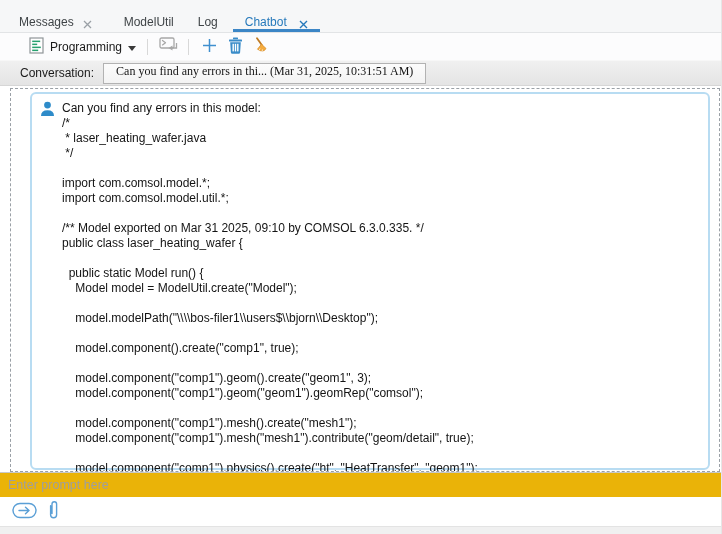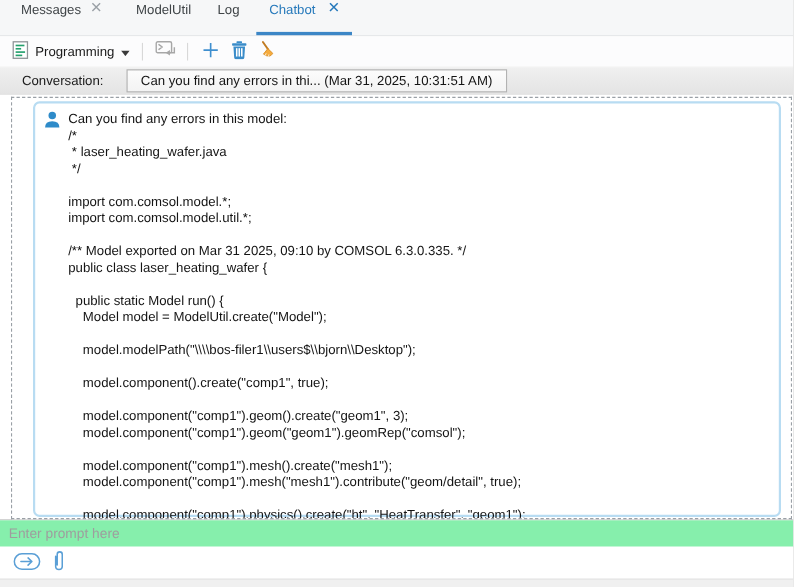--- a/index.html
+++ b/index.html
@@ -2,48 +2,48 @@
 <html><head>
 <meta charset="utf-8">
 <style>
   * { margin: 0; padding: 0; box-sizing: border-box; }
   html,body { width: 722px; height: 534px; overflow: hidden; }
   body { font-family: "Liberation Sans", sans-serif; background: #ffffff; }
   .app { width: 722px; height: 534px; display: flex; flex-direction: column; background: #fff; border-right: 1px solid #e6e6e6; }
 
   
   .tabbar { height: 33px; background: #f6f7f8; border-bottom: 1px solid #e2e4e6; display: flex; align-items: stretch; padding-left: 7px; flex: none; }
-  .tab { display: flex; align-items: flex-start; gap: 7px; padding: 0 12px; font-size: 12px; color: #3f4447; cursor: default; border-bottom: 3px solid transparent; margin-top: 2px; }
+  .tab { display: flex; align-items: flex-end; gap: 7px; padding: 0 12px; font-size: 12px; color: #3f4447; cursor: default; border-bottom: 3px solid transparent; margin-top: 2px; }
   .tab .tab-close { display: inline-flex; color: #9aa0a6; margin-left: 2px; }
   .tab.active { color: #2679bb; border-bottom-color: #3c86c6; gap: 10px; }
   .tab.active .tab-close { color: #2679bb; }
   .tab.t2 { margin-left: 8px; }
   .tab.t4 { margin-left: 3px; }
 
   
-  .toolbar { height: 27px; background: #fcfcfd; display: flex; align-items: center; padding-left: 8px; flex: none; }
+  .toolbar { height: 27px; background: #fcfcfd; display: flex; align-items: center; padding-left: 26px; flex: none; }
   .tbtn { display: flex; align-items: center; gap: 6px; background: transparent; border: none; font-family: inherit; font-size: 12px; color: #1a1a1a; height: 22px; padding: 0 3px; }
   .sep { width: 1px; height: 16px; background: #d8d8d8; margin: 0 8px; }
   .icon-btn { background: transparent; border: none; width: 24px; height: 22px; display: flex; align-items: center; justify-content: center; padding: 0; }
   .icon-btn + .icon-btn { margin-left: 2px; }
 
   
   .conv-row { height: 26px; background: linear-gradient(#f0f0f0, #e4e4e4); border-top: 1px solid #f7f7f7; border-bottom: 1px solid #d6d6d6; display: flex; align-items: center; padding-left: 20px; flex: none; }
   .conv-label { font-size: 12px; color: #1a1a1a; }
-  .conv-combo { margin-left: 21px; height: 21px; border: 1px solid #b2b2b2; background: linear-gradient(#fcfcfc, #f3f3f3); font-family: Liberation Sans, sans-serif; font-size: 12px; color: #141414; padding: 0 12px; display: flex; align-items: center; }
+  .conv-combo { margin-left: 9px; height: 21px; border: 1px solid #b2b2b2; background: linear-gradient(#fcfcfc, #f3f3f3); font-family: Liberation Serif, serif; font-size: 12px; color: #141414; padding: 0 12px; display: flex; align-items: flex-start; }
 
   
   .chat-area { flex: 1; margin: 2px 1px 0 10px; border: 1px dashed #9aa0a6; background: #fff; position: relative; overflow: hidden; }
   .bubble { position: absolute; left: 19px; right: 9px; top: 3px; bottom: 1px; border: 2px solid #b8dcf2; border-radius: 6px; background: #fff; }
   .avatar { position: absolute; left: 8px; top: 7px; }
   .msg { position: absolute; left: 30px; top: 7px; right: 6px; white-space: pre; font-family: "Liberation Sans", sans-serif; font-size: 12px; line-height: 15px; color: #141414; }
 
   
   .prompt-row { height: 25px; border-top: 1px solid #c9c9c9; flex: none; }
-  .prompt-row input { width: 100%; height: 100%; border: none; outline: none; font-family: inherit; font-size: 12.5px; color: #1a1a1a; padding: 0 8px; background: #86efac; }
+  .prompt-row input { width: 100%; height: 100%; border: none; outline: none; font-family: inherit; font-size: 12.5px; color: #1a1a1a; padding: 0 8px; background: #eab308; }
   .prompt-row input::placeholder { color: #9e9e9e; }
 
   
   .actions { height: 29px; display: flex; align-items: center; gap: 9px; padding-left: 12px; flex: none; background: #fff; }
   .act-btn { background: transparent; border: none; padding: 0; display: flex; align-items: center; }
   .footer-strip { height: 8px; background: #f0f0f0; border-top: 1px solid #e3e3e3; flex: none; }
 </style>
 </head>
 <body>
 

